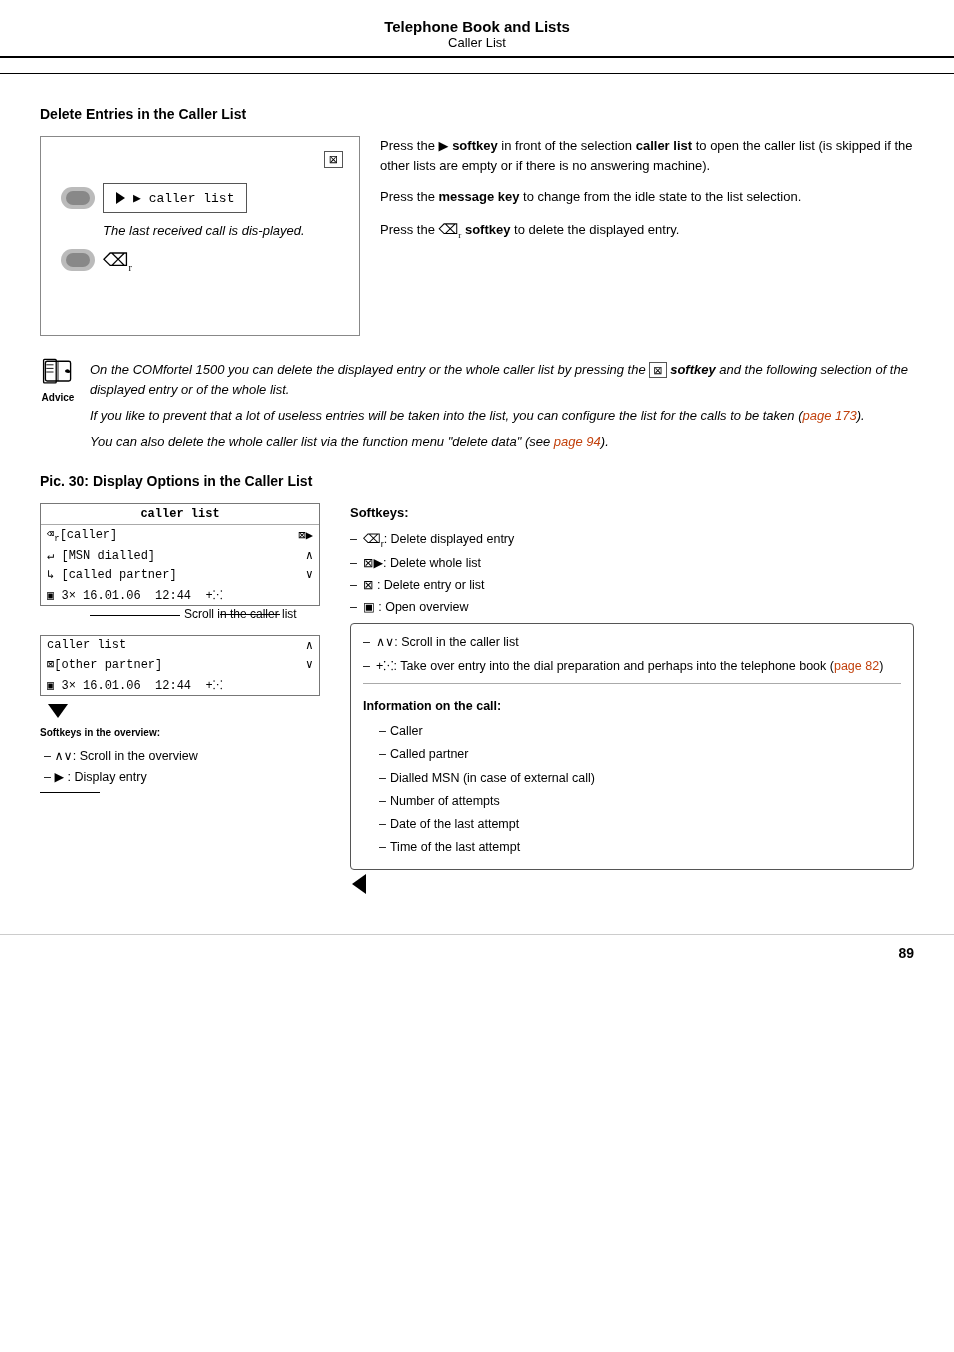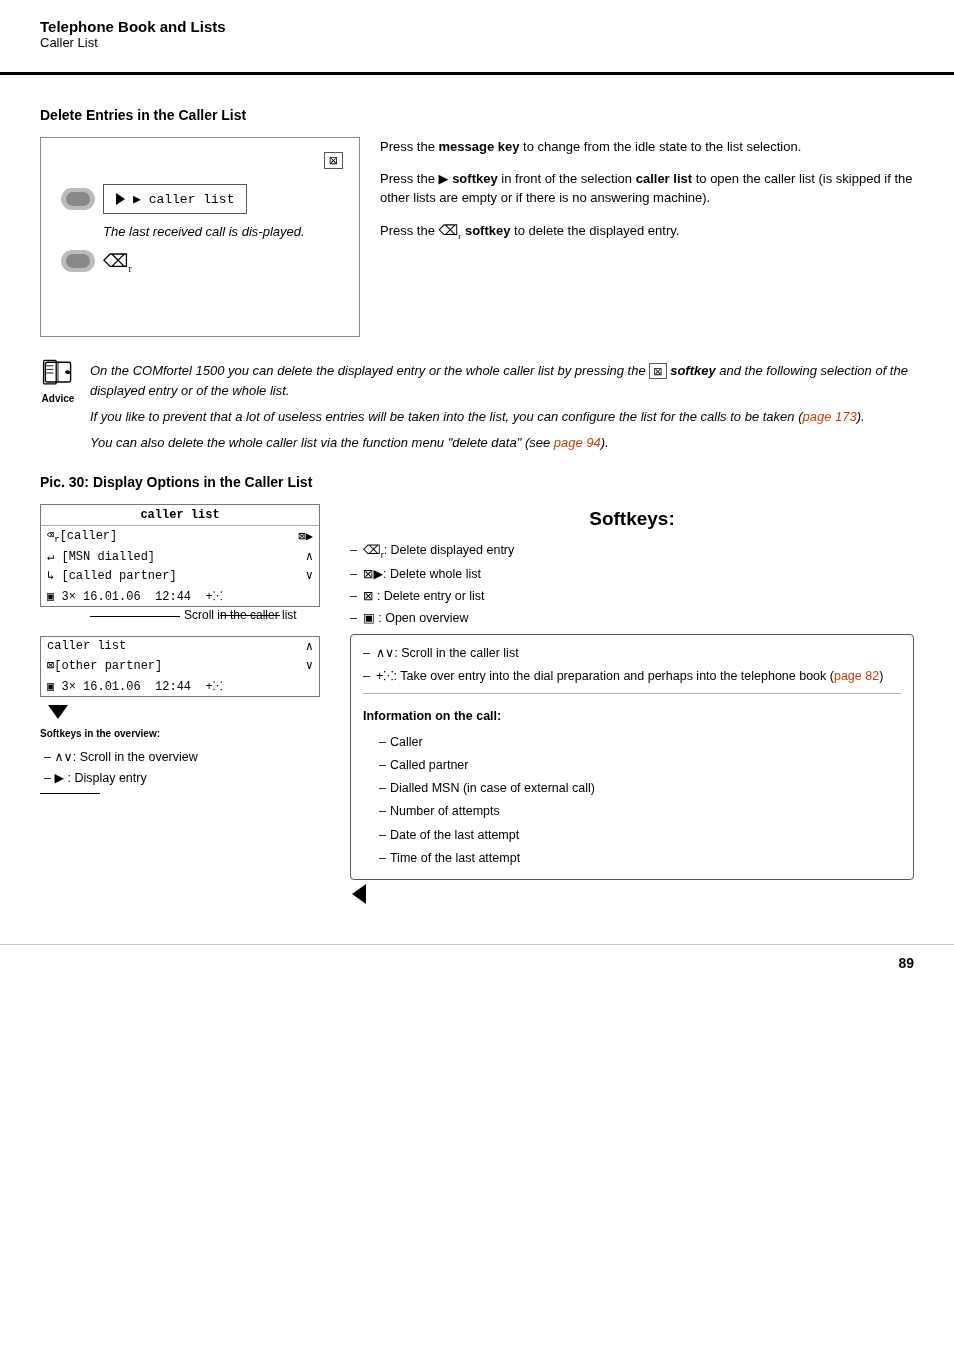--- a/index.html
+++ b/index.html
@@ -7,24 +7,24 @@
       font-family: Arial, Helvetica, sans-serif;
       font-size: 13px;
       background: #fff;
       color: #000;
       width: 954px;
       min-height: 1352px;
       padding: 0;
     }
 
     .page-header {
-      text-align: left;
-      padding: 18px 40px 22px 40px;
+      text-align: center;
+      padding: 18px 40px 6px 40px;
       border-bottom: 2px solid #000;
-      margin-bottom: 0;
+      margin-bottom: 15px;
     }
     .page-header .main-title {
       font-size: 15px;
       font-weight: bold;
     }
     .page-header .sub-title {
       font-size: 13px;
     }
 
     .content {
@@ -201,23 +201,22 @@
 
     
     .pic30-right {
       flex: 1;
       font-size: 12.5px;
       line-height: 1.6;
     }
 
     .softkeys-title {
       font-weight: bold;
-      font-size: 19px;
+      font-size: 13px;
       margin-bottom: 6px;
-      text-align: center;
     }
 
     
     .scroll-box {
       border: 1.5px solid #555;
       border-radius: 4px;
       padding: 8px 12px;
       margin-top: 6px;
       font-size: 12.5px;
       line-height: 1.7;
@@ -285,24 +284,24 @@
       <div class="device-row" style="margin-top:8px;">
         <div style="width:34px;height:22px;background:#bbb;border-radius:12px;flex-shrink:0;position:relative;">
           <div style="position:absolute;top:4px;left:5px;width:24px;height:14px;background:#888;border-radius:7px;"></div>
         </div>
         <span style="font-size:18px;font-family:serif;">⌫<sub style="font-size:10px;">r</sub></span>
       </div>
     </div>
 
     <div class="description-area">
       <div class="desc-block">
+        Press the ▶ <strong>softkey</strong> in front of the selection <strong>caller list</strong> to open the caller list (is skipped if the other lists are empty or if there is no answering machine).
+      </div>
+      <div class="desc-block">
         Press the <strong>message key</strong> to change from the idle state to the list selection.
-      </div>
-      <div class="desc-block">
-        Press the ▶ <strong>softkey</strong> in front of the selection <strong>caller list</strong> to open the caller list (is skipped if the other lists are empty or if there is no answering machine).
       </div>
       <div class="desc-block">
         Press the <span style="font-size:14px;font-family:serif;">⌫<sub style="font-size:9px;">r</sub></span> <strong>softkey</strong> to delete the displayed entry.
       </div>
     </div>
   </div>
 
   <div class="advice-block">
     <div class="advice-icon">
       <svg viewBox="0 0 40 40">

